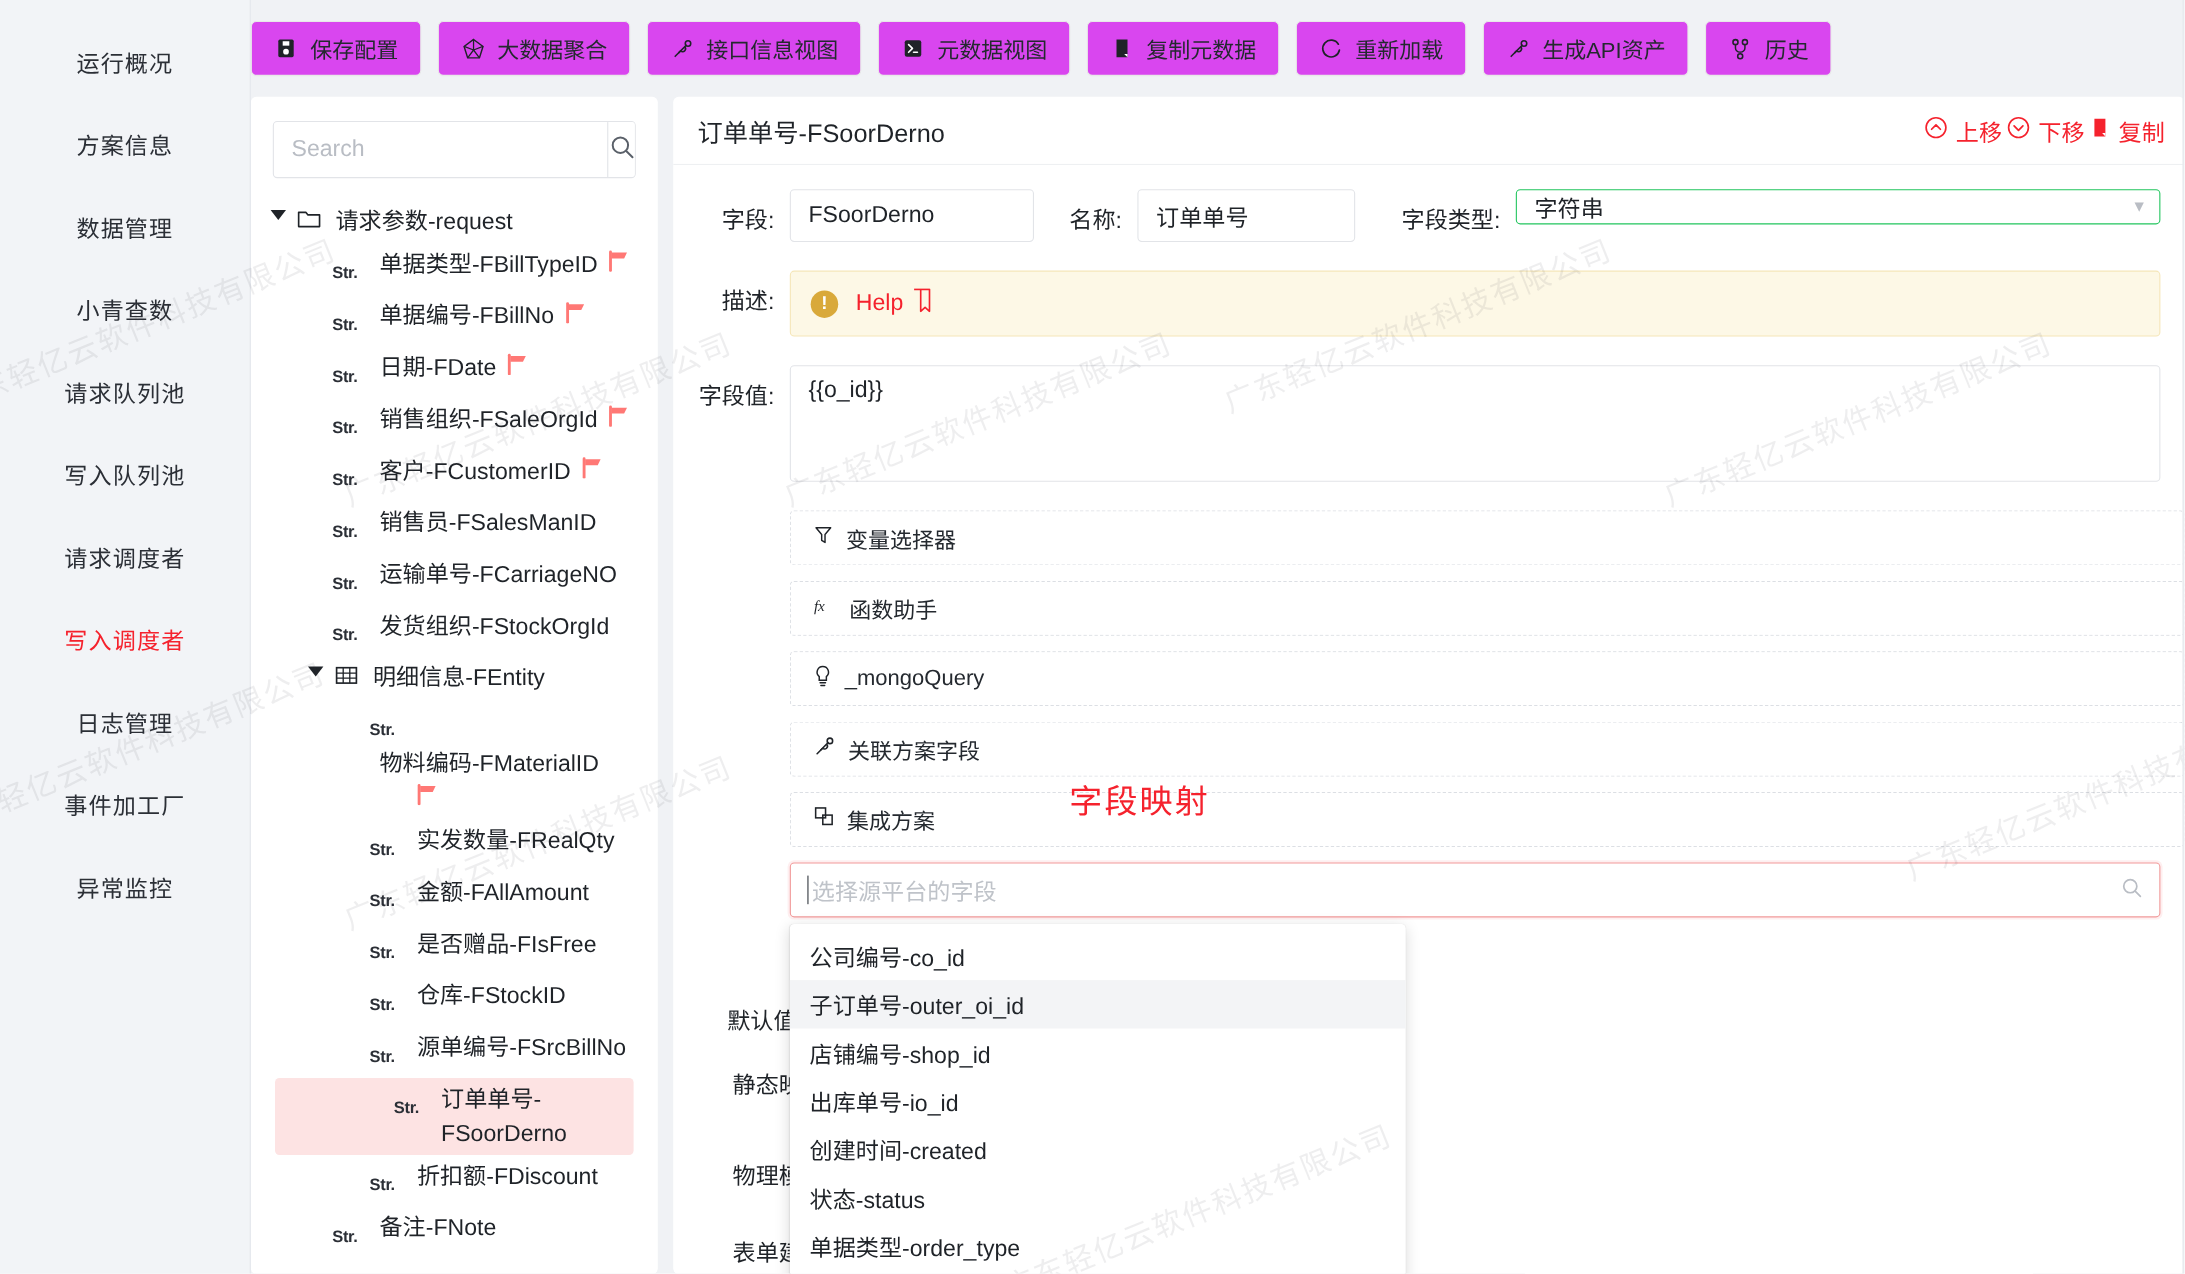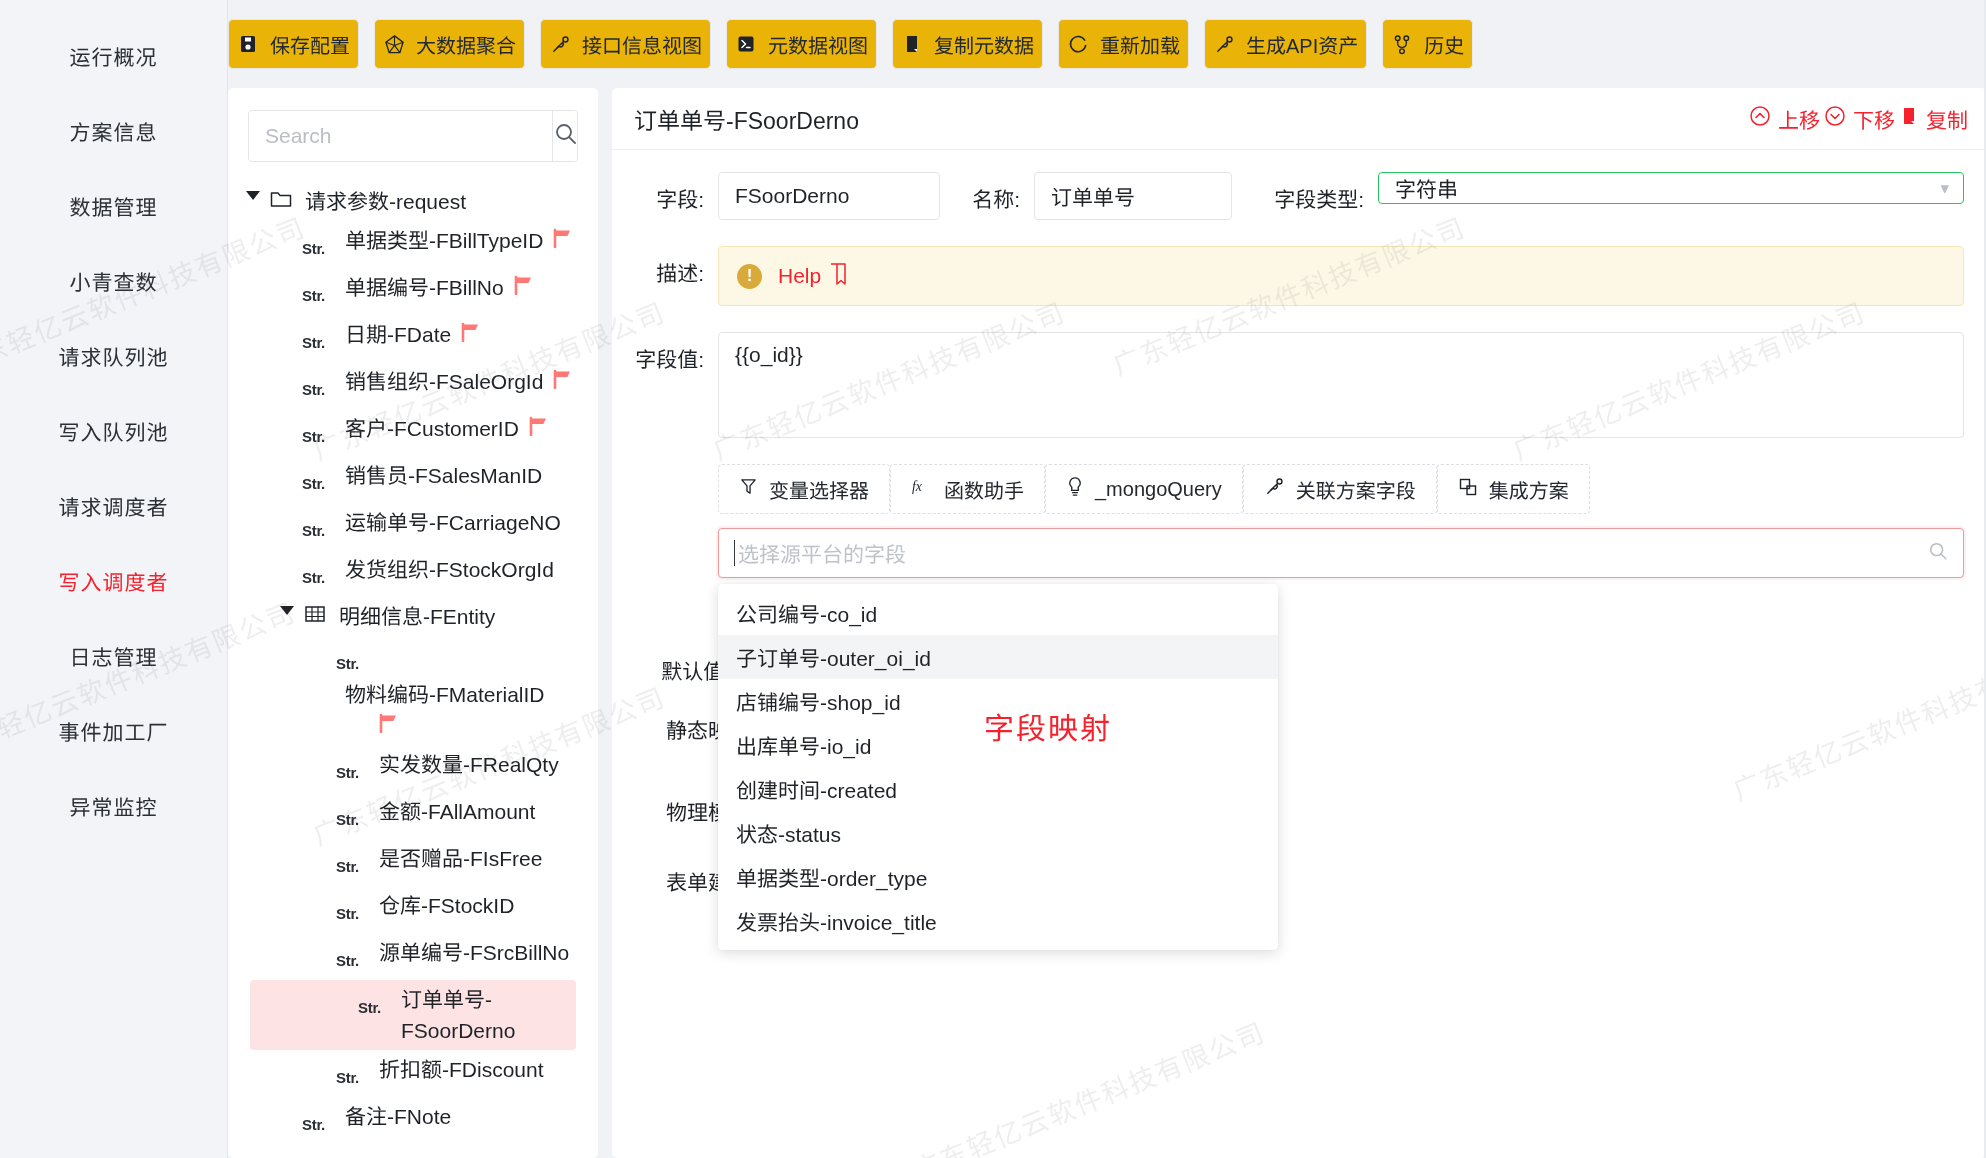--- a/index.html
+++ b/index.html
@@ -76,22 +76,22 @@
     gap: 15px;
     padding: 0 0 0 0;
     background: #f0f2f5;
     overflow: hidden;
   }
   .tbtn {
     height: 50px;
     display: inline-flex;
     align-items: center;
     gap: 11px;
-    padding: 0 8px;
-    background: #eab308;
+    padding: 0 20px;
+    background: #d946ef;
     border: 1px solid #e8e8e8;
     border-radius: 5px;
     font-size: 20px;
     color: #24292f;
     white-space: nowrap;
     cursor: pointer;
     box-shadow: 0 1px 0 rgba(0,0,0,0.012);
   }
   .tbtn .ic { display:inline-flex; align-items:center; justify-content:center; width:22px; height:22px; }
   .tbtn .ic svg { display:block; }
@@ -269,21 +269,21 @@
   .textarea {
     border: 1px solid #e2e4e8;
     border-radius: 4px;
     height: 106px;
     padding: 10px 16px;
     font-size: 21px;
     color: #1f2328;
     background: #fff;
   }
 
-  .fnbtns { display: flex; flex-wrap: nowrap; }
+  .fnbtns { display: flex; gap: 14px; flex-wrap: nowrap; flex-direction: column; }
   .fnbtn {
     height: 50px;
     display: inline-flex;
     align-items: center;
     gap: 11px;
     padding: 0 20px;
     border: 1px dashed #dcdfe4;
     border-radius: 4px;
     background: #fff;
     font-size: 20px;
@@ -798,21 +798,21 @@
             <div class="fctl"></div>
           </div>
 
           <div class="frow" style="margin-bottom:0; margin-top:40px">
             <div class="flabel" style="min-width:130px; padding-top:0">表单建模</div>
             <div class="fctl"></div>
           </div>
 
         </div>
 
-        <div class="annot" style="left:372px; top:616px">字段映射</div>
+        <div class="annot" style="left:360px; top:616px">字段映射</div>
       </section>
 
     </div>
   </div>
 
   <div class="wm" style="left:-60px; top:275px">广东轻亿云软件科技有限公司</div>
   <div class="wm" style="left:-70px; top:660px">广东轻亿云软件科技有限公司</div>
   <div class="wm" style="left:300px; top:360px">广东轻亿云软件科技有限公司</div>
   <div class="wm" style="left:300px; top:745px">广东轻亿云软件科技有限公司</div>
   <div class="wm" style="left:700px; top:360px">广东轻亿云软件科技有限公司</div>

